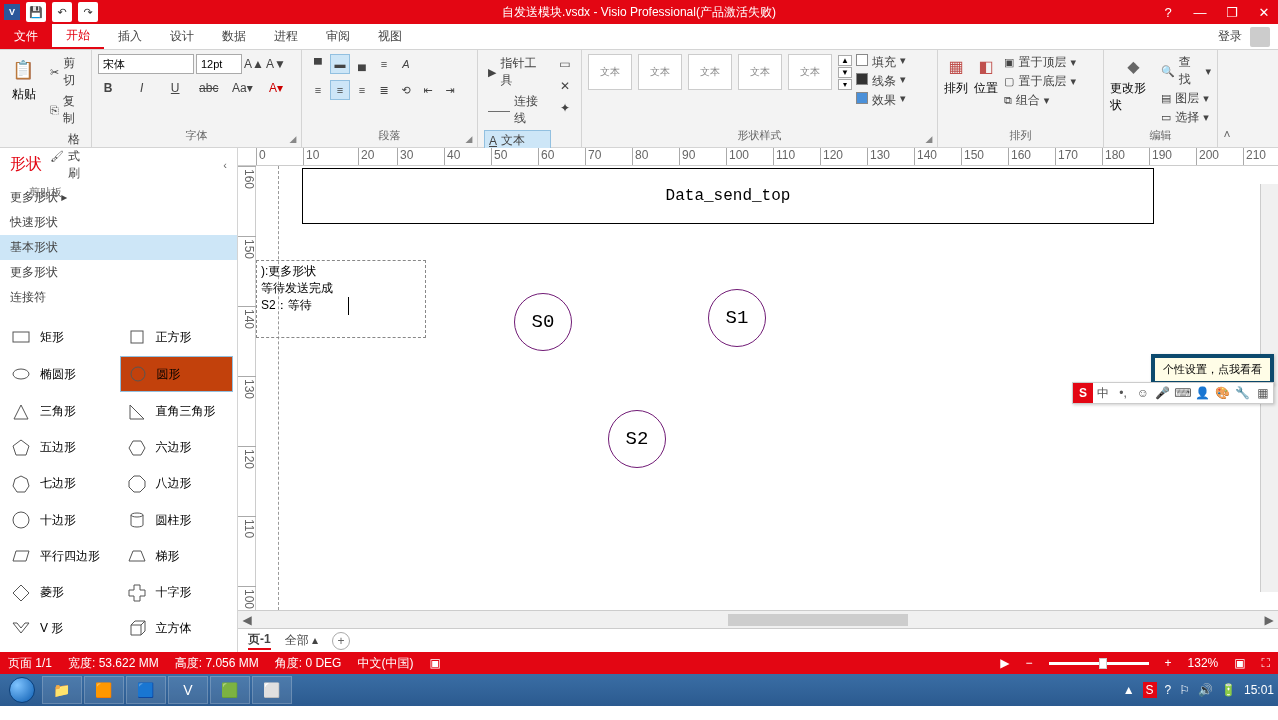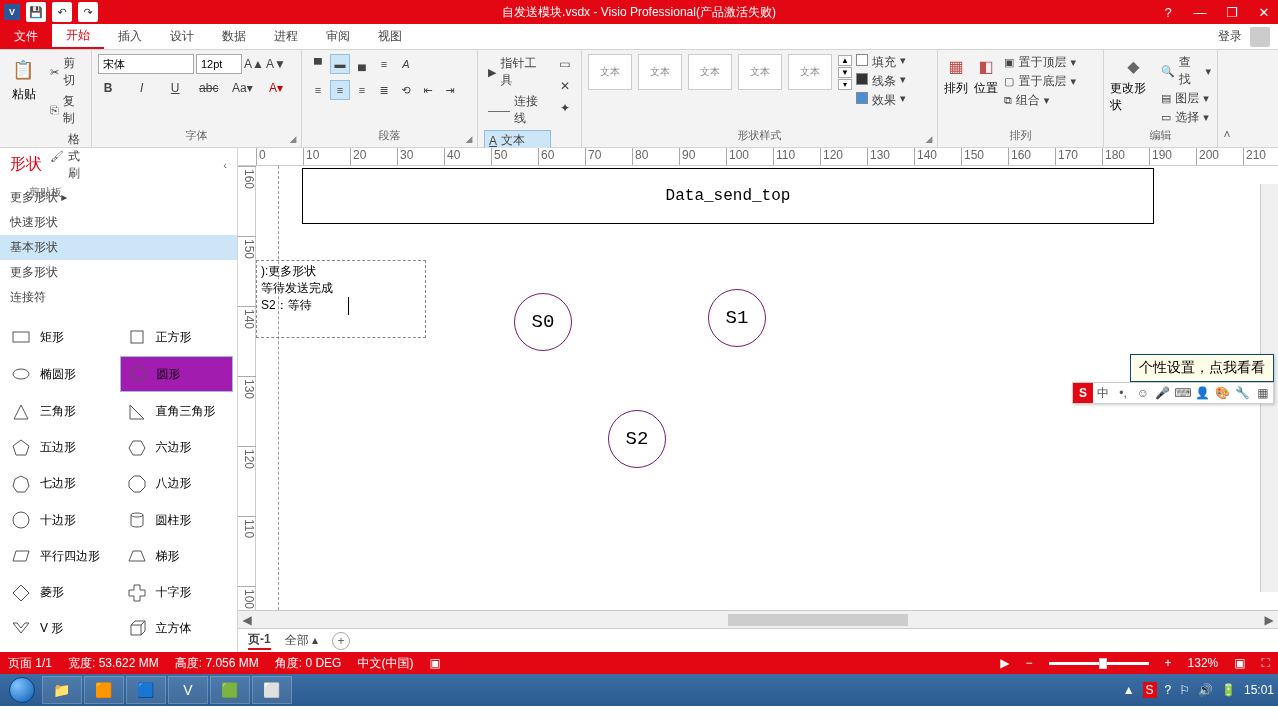--- a/index.html
+++ b/index.html
@@ -56,21 +56,21 @@
 .shapes-title{font-size:16px;color:#e30613;}
 .shapes-collapse{color:#666;font-size:11px;}
 .shapes-tabs{display:flex;gap:12px;padding:0 10px 6px;border-bottom:1px solid #ddd;}
 .shapes-tab{font-size:12px;color:#666;padding-bottom:4px;}
 .shapes-tab.active{color:#e30613;border-bottom:2px solid #e30613;}
 .shapes-cats{padding:4px 0;}
 .cat{padding:4px 10px;font-size:12px;color:#444;}
 .cat.sel{background:#cde6f7;}
 .shape-grid{flex:1;overflow:auto;padding:6px 4px;display:grid;grid-template-columns:1fr 1fr;gap:2px;}
 .shape-cell{display:flex;align-items:center;gap:8px;padding:4px 6px;}
-.shape-cell.sel{background:#a21caf;border:1px solid #92c0e0;}
+.shape-cell.sel{background:#c2410c;border:1px solid #92c0e0;}
 .shp-ic{width:22px;height:22px;display:flex;align-items:center;justify-content:center;}
 .shp-ic svg{width:20px;height:20px;}
 .canvas-wrap{flex:1;display:flex;flex-direction:column;position:relative;background:#f0f0f0;}
 .ruler-h{height:18px;background:#fff;border-bottom:1px solid #ccc;position:relative;font-size:9px;color:#666;overflow:hidden;}
 .ruler-h .tick{position:absolute;top:0;height:18px;border-left:1px solid #aaa;padding-left:2px;}
 .canvas-body{flex:1;display:flex;position:relative;overflow:hidden;}
 .ruler-v{width:18px;background:#fff;border-right:1px solid #ccc;position:relative;font-size:9px;color:#666;}
 .ruler-v .tick{position:absolute;left:0;width:18px;border-top:1px solid #aaa;writing-mode:vertical-rl;padding-top:2px;}
 .canvas{flex:1;background:#fff;position:relative;}
 .page-edge{position:absolute;left:22px;top:0;bottom:0;border-left:1px dashed #999;}
@@ -88,21 +88,21 @@
 .ptab-add{width:18px;height:18px;border:1px solid #aaa;border-radius:50%;display:flex;align-items:center;justify-content:center;font-size:12px;color:#666;}
 .statusbar{height:22px;background:#e30613;color:#fff;display:flex;align-items:center;padding:0 8px;gap:16px;font-size:11px;}
 .statusbar .spacer{flex:1;}
 .zoom-slider{width:100px;height:3px;background:#fff;position:relative;}
 .zoom-slider .zthumb{position:absolute;left:50%;top:-4px;width:8px;height:11px;background:#fff;border:1px solid #ccc;}
 .taskbar{height:32px;background:linear-gradient(#3a6ea5,#2b5a8f);display:flex;align-items:center;padding:0 4px;gap:2px;position:relative;}
 .start-btn{width:36px;height:28px;display:flex;align-items:center;justify-content:center;}
 .start-orb{width:26px;height:26px;border-radius:50%;background:radial-gradient(circle at 30% 30%,#7fc4ff,#0a5bb0);border:1px solid #0a3f7a;}
 .task-btn{width:40px;height:28px;background:rgba(255,255,255,0.1);border:1px solid rgba(255,255,255,0.2);display:flex;align-items:center;justify-content:center;font-size:14px;color:#fff;}
 .tray{position:absolute;right:4px;display:flex;align-items:center;gap:8px;color:#fff;font-size:11px;}
-.tooltip{position:absolute;right:4px;top:354px;background:#fffde7;border:1px solid #0c4a6e;padding:4px 8px;font-size:14px;box-shadow:1px 1px 3px rgba(0,0,0,0.2);}
+.tooltip{position:absolute;right:4px;top:354px;background:#fffde7;border:4px solid #0c4a6e;padding:4px 8px;font-size:11px;box-shadow:1px 1px 3px rgba(0,0,0,0.2);}
 .ime-bar{position:absolute;right:4px;top:382px;display:flex;background:#fff;border:1px solid #ccc;box-shadow:1px 1px 3px rgba(0,0,0,0.2);}
 .ime-btn{width:20px;height:20px;display:flex;align-items:center;justify-content:center;font-size:12px;color:#555;}
 .ime-logo{background:#e30613;color:#fff;font-weight:bold;}
 </style>
 </head>
 <body>
 
 <div class="titlebar">
   <div class="tb-left">
     <span class="tb-icon">V</span>
@@ -438,21 +438,21 @@
           </span>
           <span>立方体</span>
         </div>
       </div>
   </div>
 
   <div class="canvas-wrap">
     <div class="ruler-h" id="ruler-h">
         <div class="tick" style="left: 18px;">0</div>
         <div class="tick" style="left: 65px;">10</div>
-        <div class="tick" style="left: 112px;">20</div>
+        <div class="tick" style="left: 120px;">20</div>
         <div class="tick" style="left: 159px;">30</div>
         <div class="tick" style="left: 206px;">40</div>
         <div class="tick" style="left: 253px;">50</div>
         <div class="tick" style="left: 300px;">60</div>
         <div class="tick" style="left: 347px;">70</div>
         <div class="tick" style="left: 394px;">80</div>
         <div class="tick" style="left: 441px;">90</div>
         <div class="tick" style="left: 488px;">100</div>
         <div class="tick" style="left: 535px;">110</div>
         <div class="tick" style="left: 582px;">120</div>

